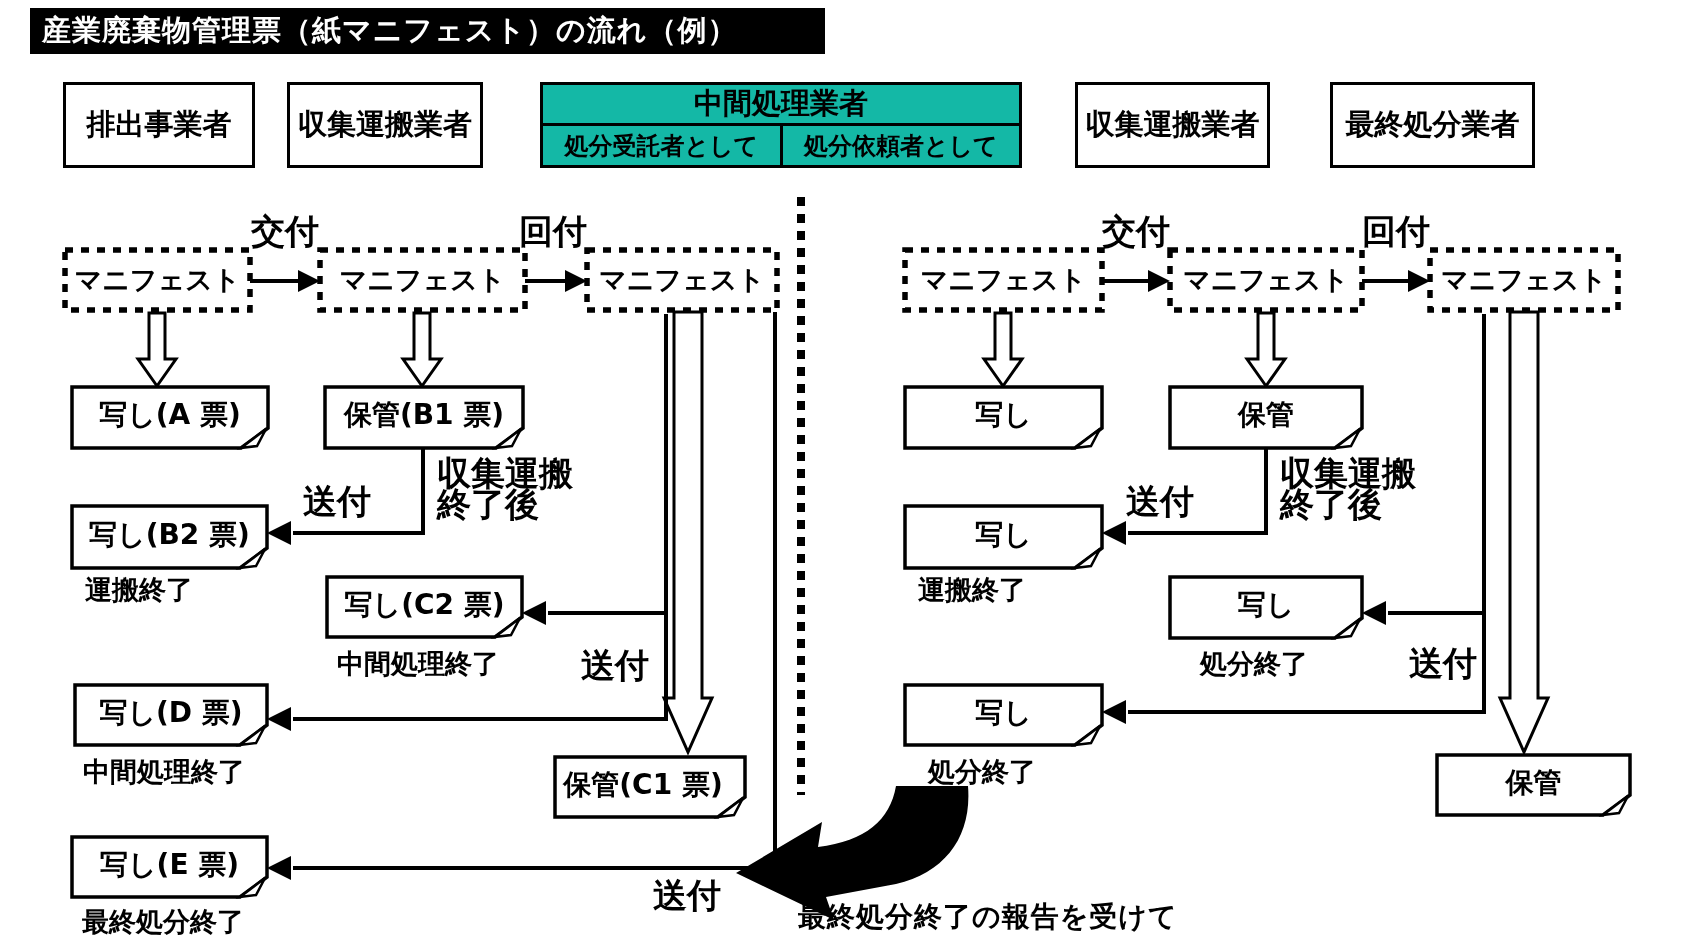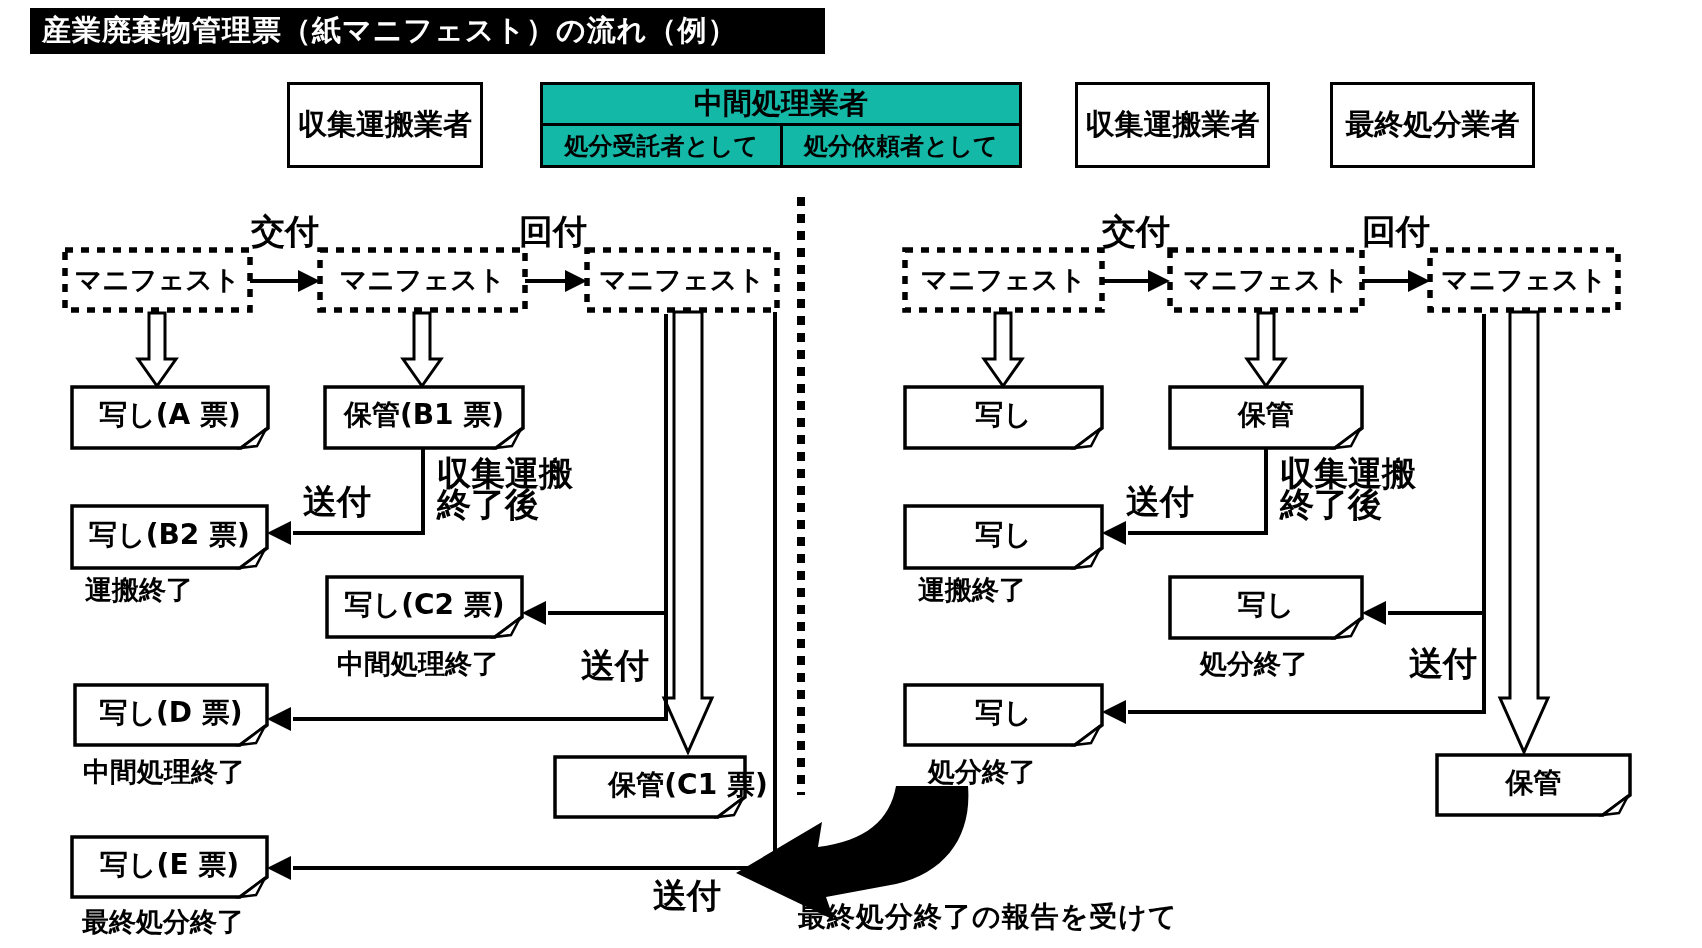--- a/index.html
+++ b/index.html
@@ -129,20 +129,21 @@
         <path d="M1075,745 L1100,726 L1091,743 Z"></path>
         <path d="M1603,815 L1628,796 L1619,813 Z"></path>
       </g>
 
       <path d="M896,786 L968,786 C972,836 946,872 896,884 L826,897 L834,920 L736,873 L822,822 L818,847 C866,841 890,820 896,786 Z" fill="#000" stroke="none"></path>
     </g>
   </svg>
 
   <div class="abs titlebar" style="left:30px;top:8px;width:795px;height:46px;">産業廃棄物管理票（紙マニフェスト）の流れ（例）</div>
 
+  <div class="abs hbox" style="left:63px;top:82px;width:192px;height:86px;">排出事業者</div>
   <div class="abs hbox" style="left:287px;top:82px;width:196px;height:86px;">収集運搬業者</div>
   <div class="abs hbox3" style="left:540px;top:82px;width:482px;height:86px;">
     <div class="toprow">中間処理業者</div>
     <div class="subrow">
       <div class="subcell">処分受託者として</div>
       <div class="subcell">処分依頼者として</div>
     </div>
   </div>
   <div class="abs hbox" style="left:1075px;top:82px;width:195px;height:86px;">収集運搬業者</div>
   <div class="abs hbox" style="left:1330px;top:82px;width:205px;height:86px;">最終処分業者</div>
@@ -157,21 +158,21 @@
   <div class="abs lbl ctr" style="left:285px;top:216px;">交付</div>
   <div class="abs lbl ctr" style="left:553px;top:216px;">回付</div>
   <div class="abs lbl ctr" style="left:1136px;top:216px;">交付</div>
   <div class="abs lbl ctr" style="left:1396px;top:216px;">回付</div>
 
   <div class="abs dlabel" style="left:72px;top:387px;width:196px;height:56px;">写し(A 票)</div>
   <div class="abs dlabel" style="left:325px;top:387px;width:198px;height:56px;">保管(B1 票)</div>
   <div class="abs dlabel" style="left:72px;top:506px;width:195px;height:57px;">写し(B2 票)</div>
   <div class="abs dlabel" style="left:327px;top:577px;width:195px;height:55px;">写し(C2 票)</div>
   <div class="abs dlabel" style="left:75px;top:685px;width:192px;height:55px;">写し(D 票)</div>
-  <div class="abs dlabel" style="left:573px;top:757px;width:230px;height:55px;">保管(C1 票)</div>
+  <div class="abs dlabel" style="left:528px;top:757px;width:230px;height:55px;">保管(C1 票)</div>
   <div class="abs dlabel" style="left:72px;top:837px;width:195px;height:55px;">写し(E 票)</div>
   <div class="abs dlabel" style="left:905px;top:387px;width:197px;height:56px;">写し</div>
   <div class="abs dlabel" style="left:1170px;top:387px;width:192px;height:56px;">保管</div>
   <div class="abs dlabel" style="left:905px;top:506px;width:197px;height:57px;">写し</div>
   <div class="abs dlabel" style="left:1170px;top:577px;width:192px;height:56px;">写し</div>
   <div class="abs dlabel" style="left:905px;top:685px;width:197px;height:55px;">写し</div>
   <div class="abs dlabel" style="left:1437px;top:755px;width:193px;height:55px;">保管</div>
 
   <div class="abs lbl ctr" style="left:337px;top:486px;">送付</div>
   <div class="abs lbl ctr" style="left:1160px;top:486px;">送付</div>

